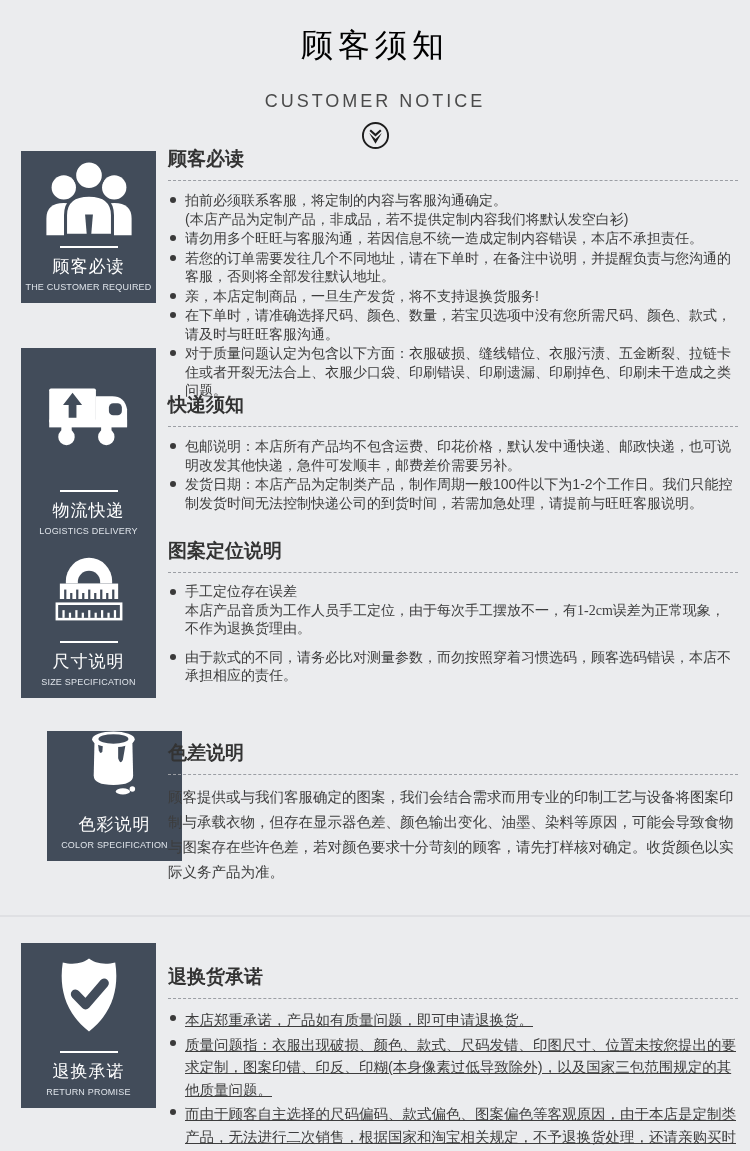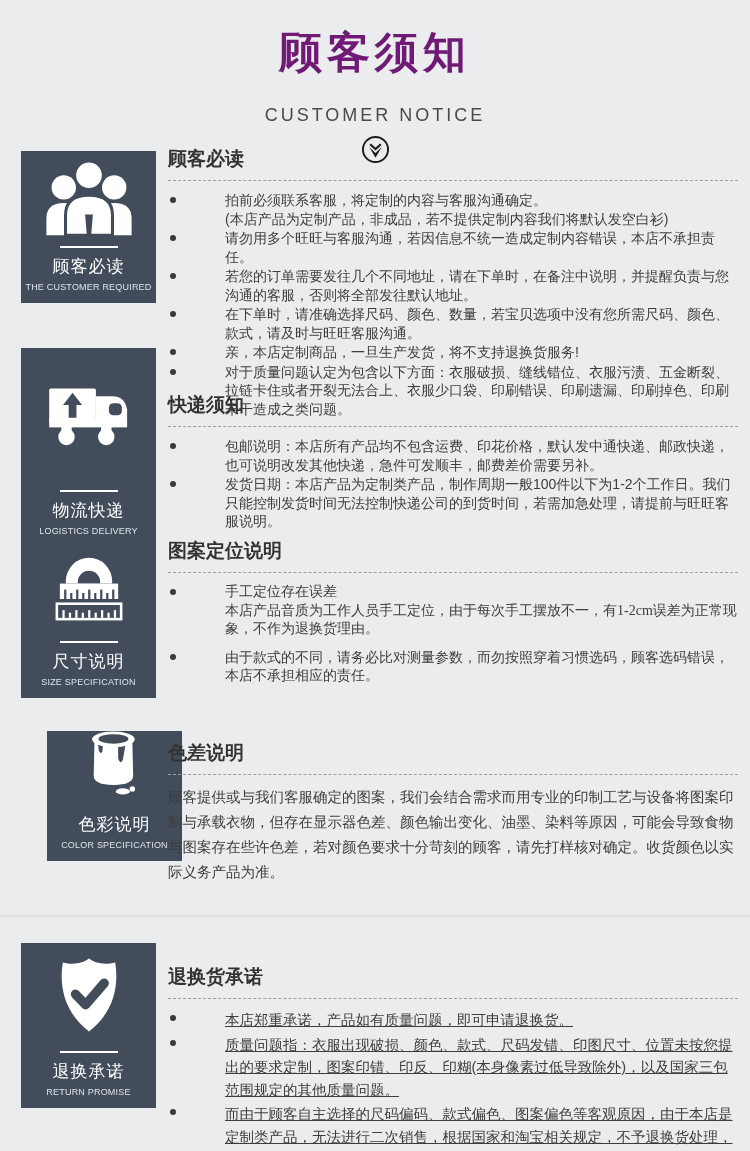--- a/index.html
+++ b/index.html
@@ -4,21 +4,21 @@
 <style>
   * { margin:0; padding:0; box-sizing:border-box; }
   html,body { background:#ebecee; }
   .page {
     position:relative; width:750px; height:1151px; margin:0 auto;
     background:#ebecee; overflow:hidden;
     font-family:"Liberation Sans", sans-serif; color:#3d3d3d;
   }
   
   .hdr { position:absolute; top:24px; left:0; right:0; text-align:center; }
-  .hdr-title { font-size:43px; font-weight:700; letter-spacing:5px; color:#701a75; }
+  .hdr-title { font-size:32px; font-weight:400; letter-spacing:5px; color:#000000; }
   .hdr-sub { margin-top:23px; font-size:18px; letter-spacing:3px; color:#4a4a4a; }
   .hdr-arrow { margin-top:9px; }
   
   .card {
     position:absolute; left:21px; width:135px; background:#424c5a;
     display:flex; flex-direction:column; align-items:center;
     justify-content:flex-end; padding-bottom:11px;
   }
   .card-icon { flex:1; display:flex; align-items:center; justify-content:center; }
   .card-line { width:58px; height:2px; background:#fff; margin:4px 0 7px; }
@@ -29,21 +29,21 @@
   #card-2 { top:537px; height:161px; }
   #card-3 { top:731px; height:130px;margin-left:26px; }
   #card-4 { top:943px; height:165px; }
   
   .sec { position:absolute; left:168px; width:570px; }
   #sec-0 { top:146px; } #sec-1 { top:392px; } #sec-2 { top:538px; }
   #sec-3 { top:740px; } #sec-4 { top:964px; }
   .sec h2 { font-size:19px; font-weight:700; color:#333; line-height:26px; }
   .sec .dash { border-bottom:1px dashed #9b9ea4; margin:8px 0 10px; }
   .blist { list-style:none; }
-  .bitem { display:flex; margin-bottom:1px;gap:40px; }
+  .bitem { display:flex; margin-bottom:1px; }
   .bdot { flex:none; width:6px; height:6px; border-radius:50%; background:#3a3a3a; margin:6px 9px 0 2px; }
   .btxt { white-space:pre-line; font-size:14px; line-height:18.5px; color:#3d3d3d; }
   #sec-2 .bitem-first { margin-bottom:9px;font-family:Liberation Serif, serif; }
   #sec-3 .para { font-size:14.5px; line-height:25px; color:#3d3d3d; }
   #sec-4 .btxt { font-size:14.5px; line-height:22.5px;text-decoration:underline; }
   #sec-4 .bitem { margin-bottom:2px; }
   
   .page-divider { position:absolute; top:915px; left:0; width:750px; height:2px; background:#dfe0e3; }
 </style>
 </head>
@@ -182,25 +182,25 @@
       <li class="bitem">
           <span class="bdot"></span>
           <span class="btxt">请勿用多个旺旺与客服沟通，若因信息不统一造成定制内容错误，本店不承担责任。</span>
         </li>
       <li class="bitem">
           <span class="bdot"></span>
           <span class="btxt">若您的订单需要发往几个不同地址，请在下单时，在备注中说明，并提醒负责与您沟通的客服，否则将全部发往默认地址。</span>
         </li>
       <li class="bitem">
           <span class="bdot"></span>
+          <span class="btxt">亲，本店定制商品，一旦生产发货，将不支持退换货服务!</span>
+        </li>
+      <li class="bitem">
+          <span class="bdot"></span>
           <span class="btxt">在下单时，请准确选择尺码、颜色、数量，若宝贝选项中没有您所需尺码、颜色、款式，请及时与旺旺客服沟通。</span>
-        </li>
-      <li class="bitem">
-          <span class="bdot"></span>
-          <span class="btxt">亲，本店定制商品，一旦生产发货，将不支持退换货服务!</span>
         </li>
       <li class="bitem">
           <span class="bdot"></span>
           <span class="btxt">对于质量问题认定为包含以下方面：衣服破损、缝线错位、衣服污渍、五金断裂、拉链卡住或者开裂无法合上、衣服少口袋、印刷错误、印刷遗漏、印刷掉色、印刷未干造成之类问题。</span>
         </li>
     </ul>
   </section>
 
   <section class="sec" id="sec-1">
     <h2>快递须知</h2>

